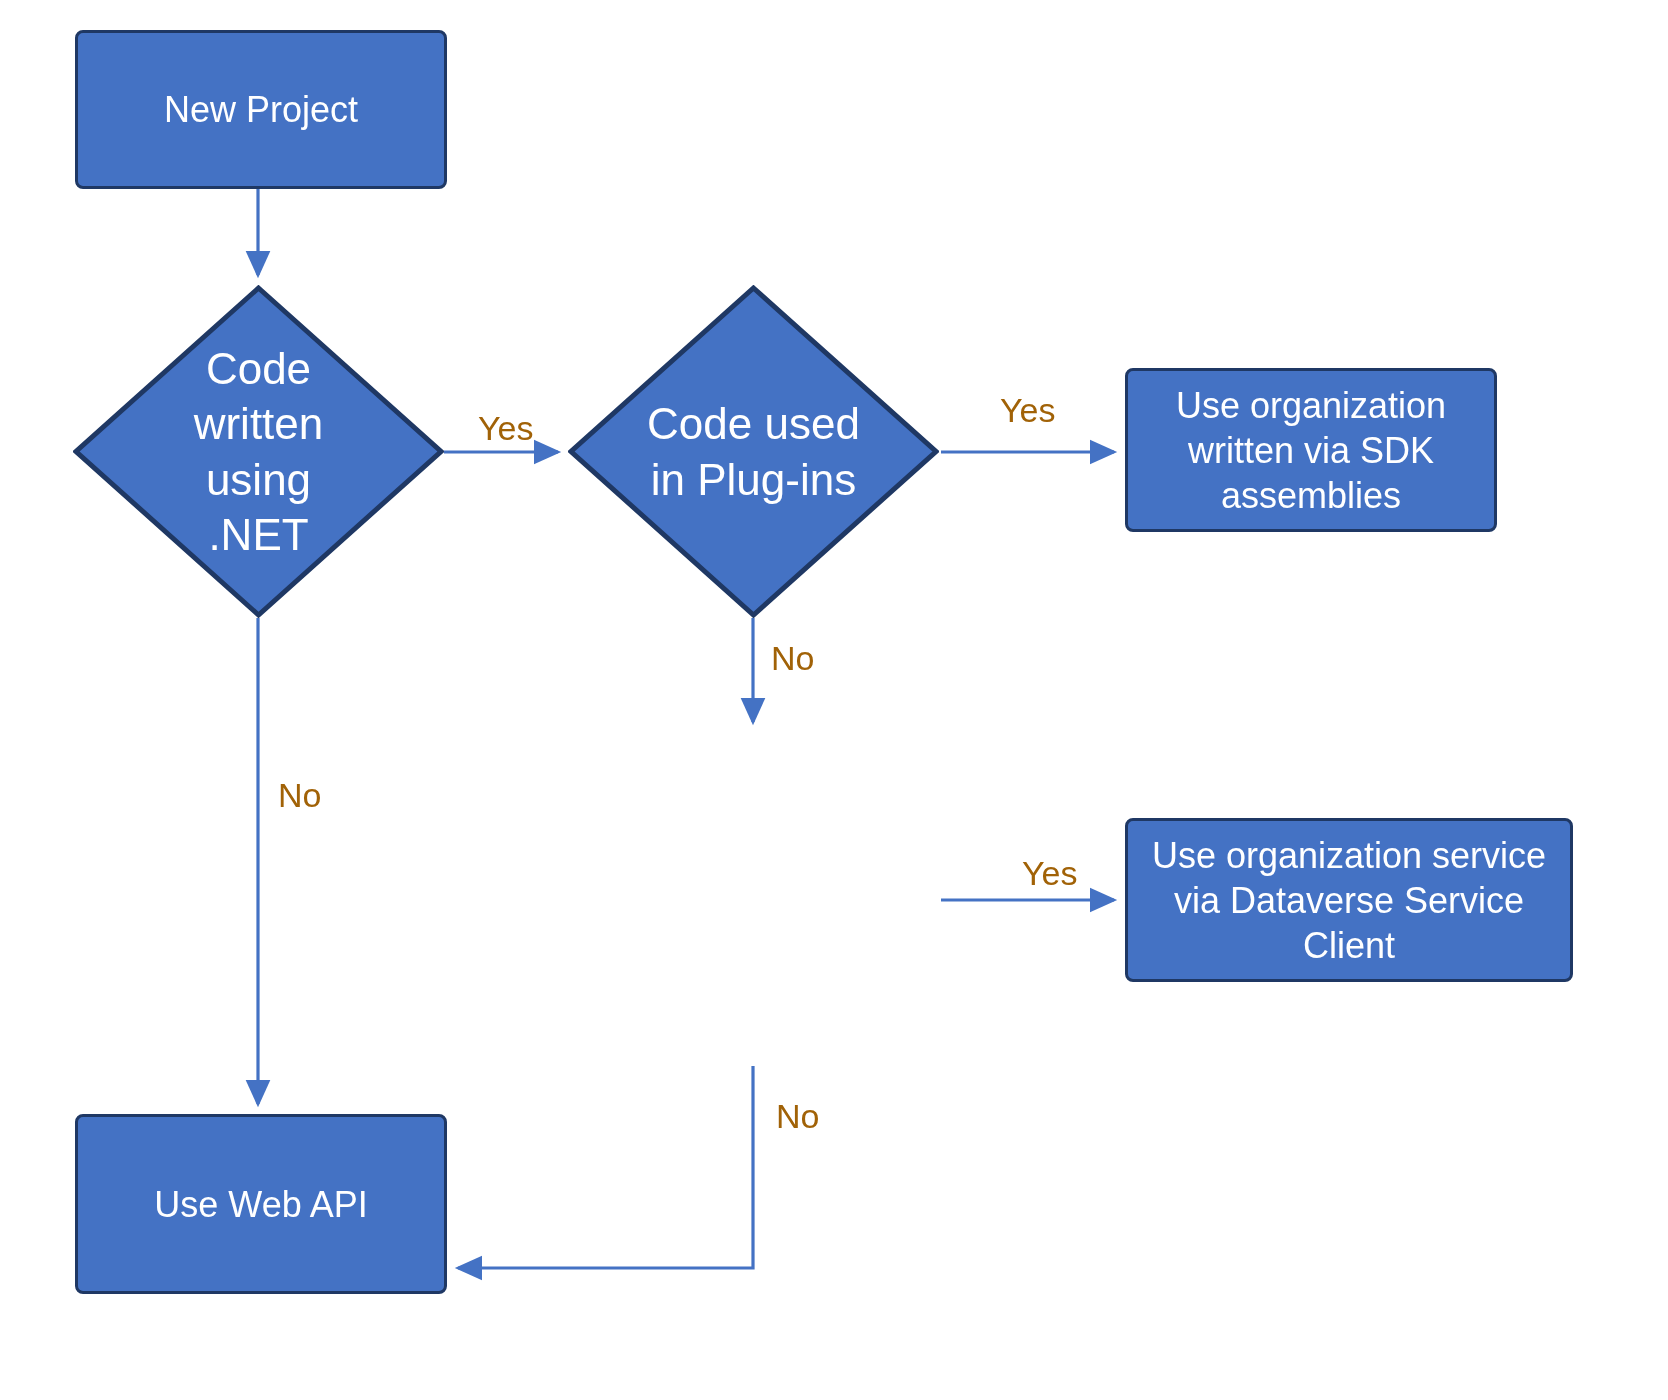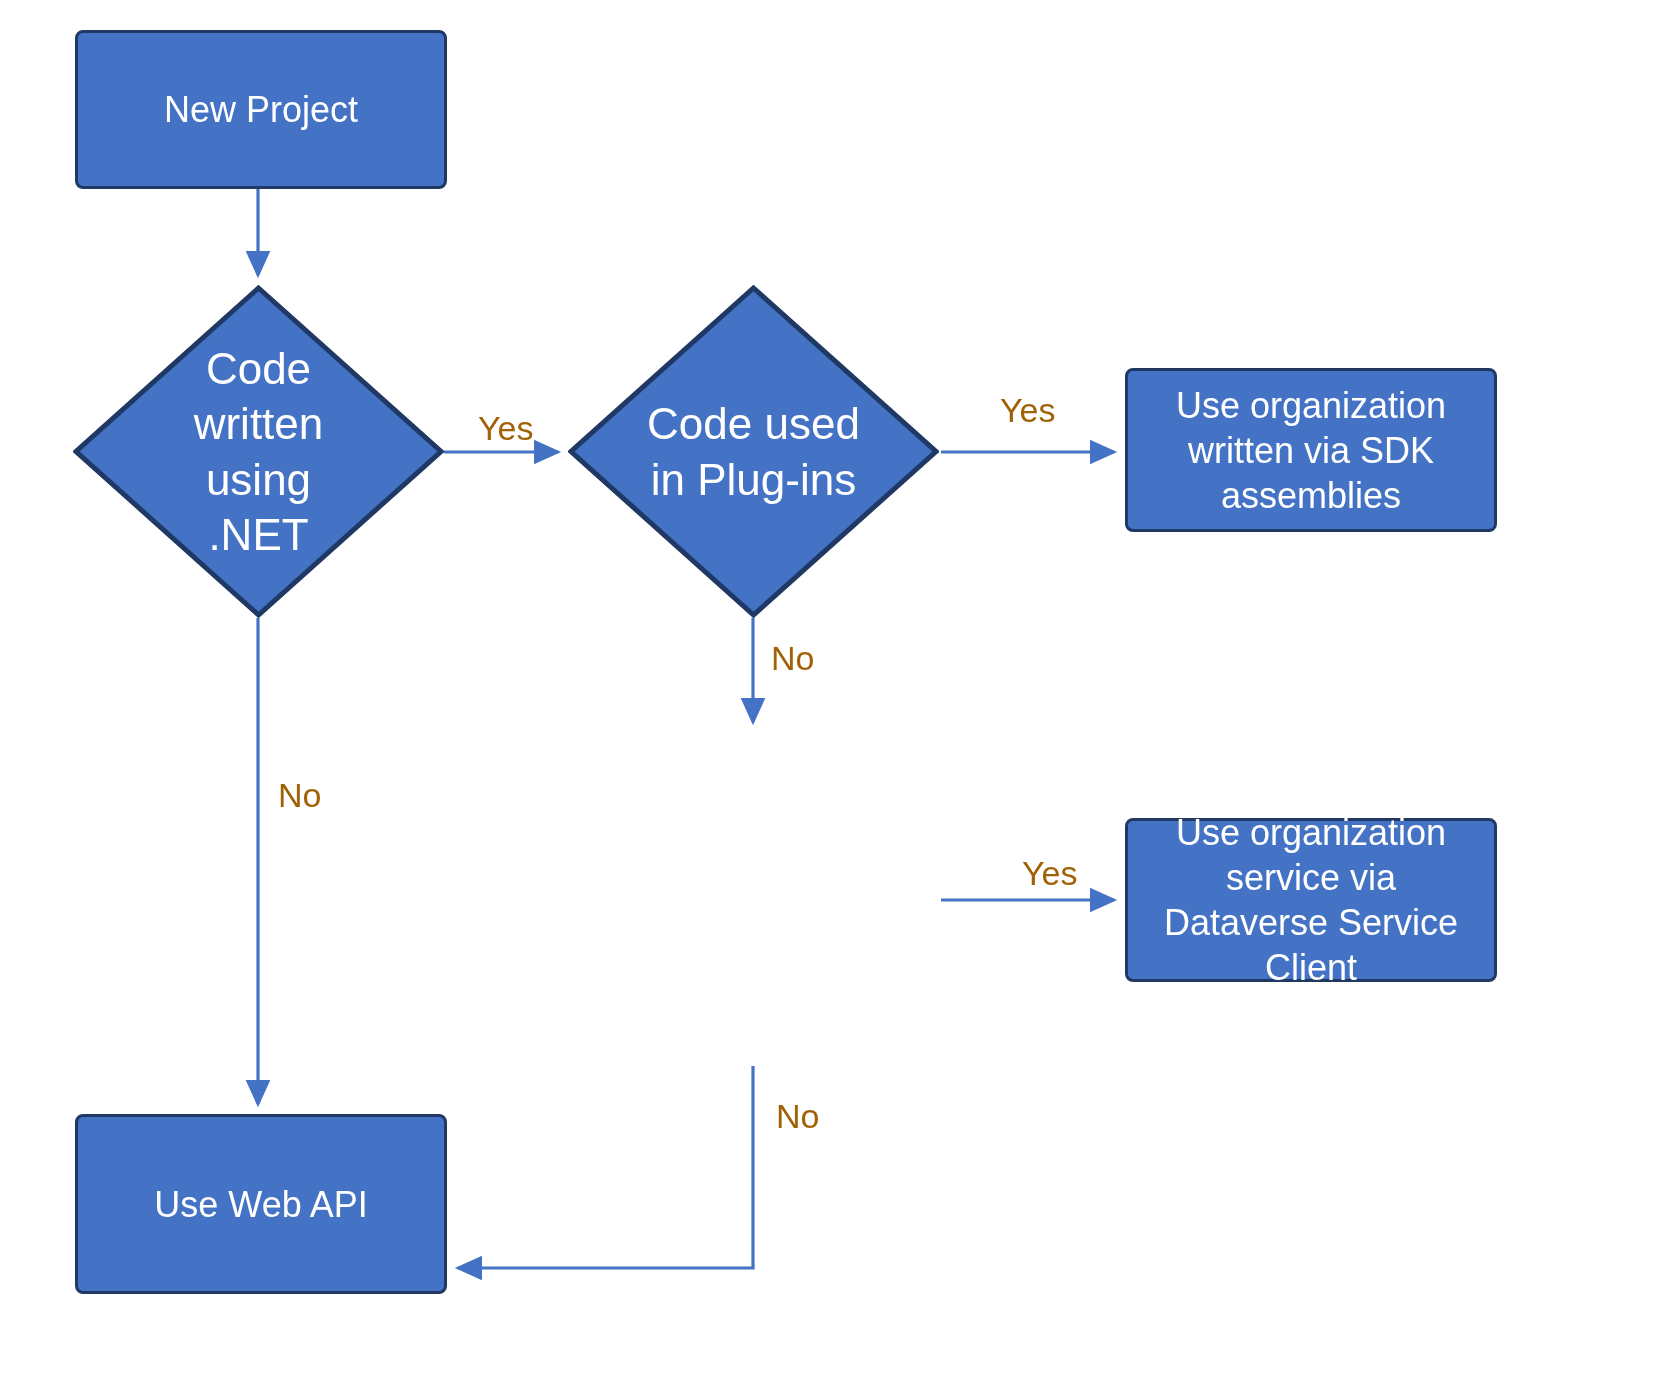--- a/index.html
+++ b/index.html
@@ -133,21 +133,21 @@
       <polygon points="185.5,3 368,166.5 185.5,330 3,166.5" fill="#4472C4" stroke="#1F3864" stroke-width="5" stroke-linejoin="miter"></polygon>
     </svg>
     <span class="diamond-label">Code used in Plug-ins</span>
   </div>
 
   <div class="node rounded-node" style="left:1125px; top:368px; width:372px; height:164px;">
     <span>Use organization written via SDK assemblies</span>
   </div>
 
 
-  <div class="node rounded-node" style="left:1125px; top:818px; width:372px; height:164px;">
+  <div class="node rounded-node" style="left:1125px; top:818px; width:448px; height:164px;">
     <span>Use organization service via Dataverse Service Client</span>
   </div>
 
   <div class="node rounded-node" style="left:75px; top:1114px; width:372px; height:180px;">
     <span>Use Web API</span>
   </div>
 
   <div class="edge-label" style="left:478px; top:411px;">Yes</div>
 
   <div class="edge-label" style="left:278px; top:778px;">No</div>

